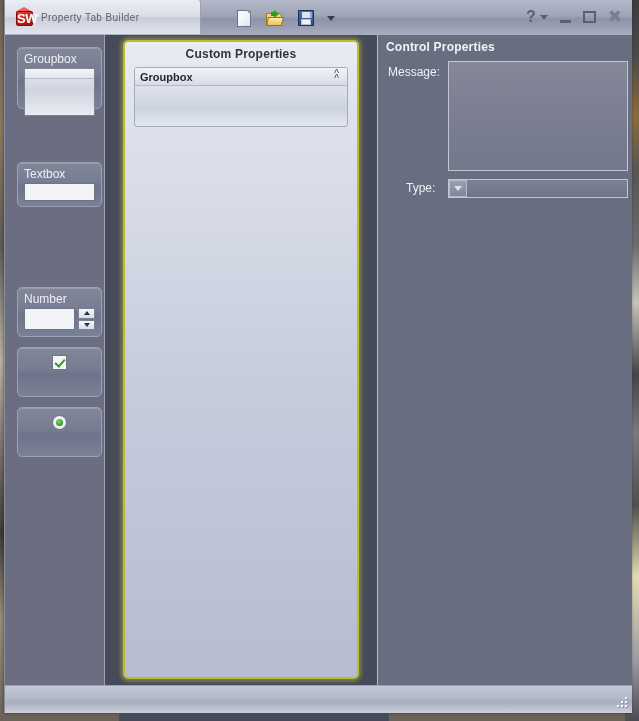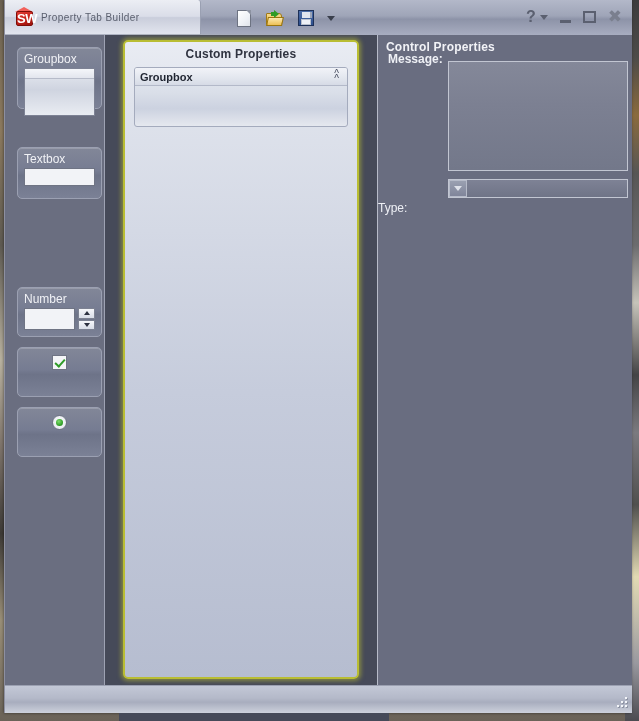--- a/index.html
+++ b/index.html
@@ -593,21 +593,21 @@
 
     <div class="toolbox">
 
       <div class="tool" style="top:12px;height:62px">
         <div class="tool-label">Groupbox</div>
         <div class="mini-groupbox">
           <div class="gb-head"></div>
         </div>
       </div>
 
-      <div class="tool" style="top:112px;height:52px">
+      <div class="tool" style="top:127px;height:45px">
         <div class="tool-label">Textbox</div>
         <div class="mini-textbox"></div>
       </div>
 
 
       <div class="tool" style="top:252px;height:50px">
         <div class="tool-label">Number</div>
         <div class="mini-spin">
           <div class="sbox"></div>
           <div class="sarrows">
@@ -649,24 +649,24 @@
           </div>
           <div class="cp-item-body"></div>
         </div>
 
       </div>
     </div>
 
     <div class="right">
       <div class="ca-title">Control Properties</div>
 
-      <div class="fld-label" style="left:10px; top:17px;font-weight:bold;">Message:</div>
+      <div class="fld-label" style="left:10px; top:30px;">Message:</div>
       <div class="msg-box"></div>
 
-      <div class="fld-label" style="left:0; top:146px;margin-top:20px;">Type:</div>
+      <div class="fld-label" style="left:28px; top:146px;">Type:</div>
       <div class="type-combo">
         <span class="cbtn">
           <span class="chev-lt"></span>
         </span>
       </div>
     </div>
 
   </div>
 
   <div class="statusbar">

